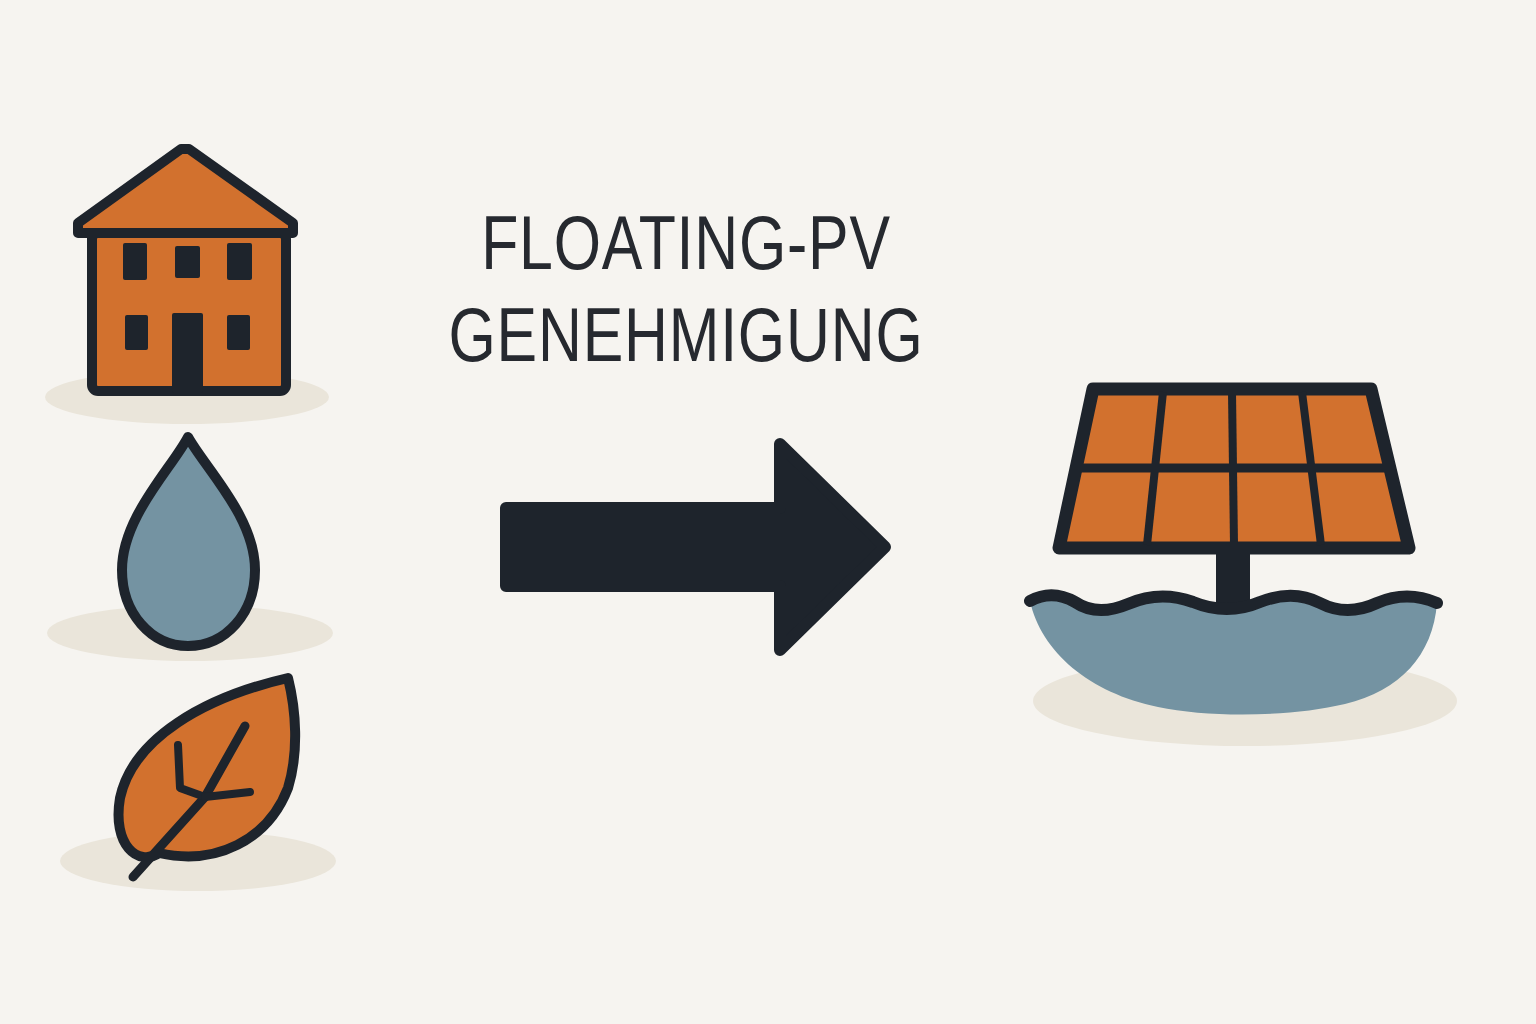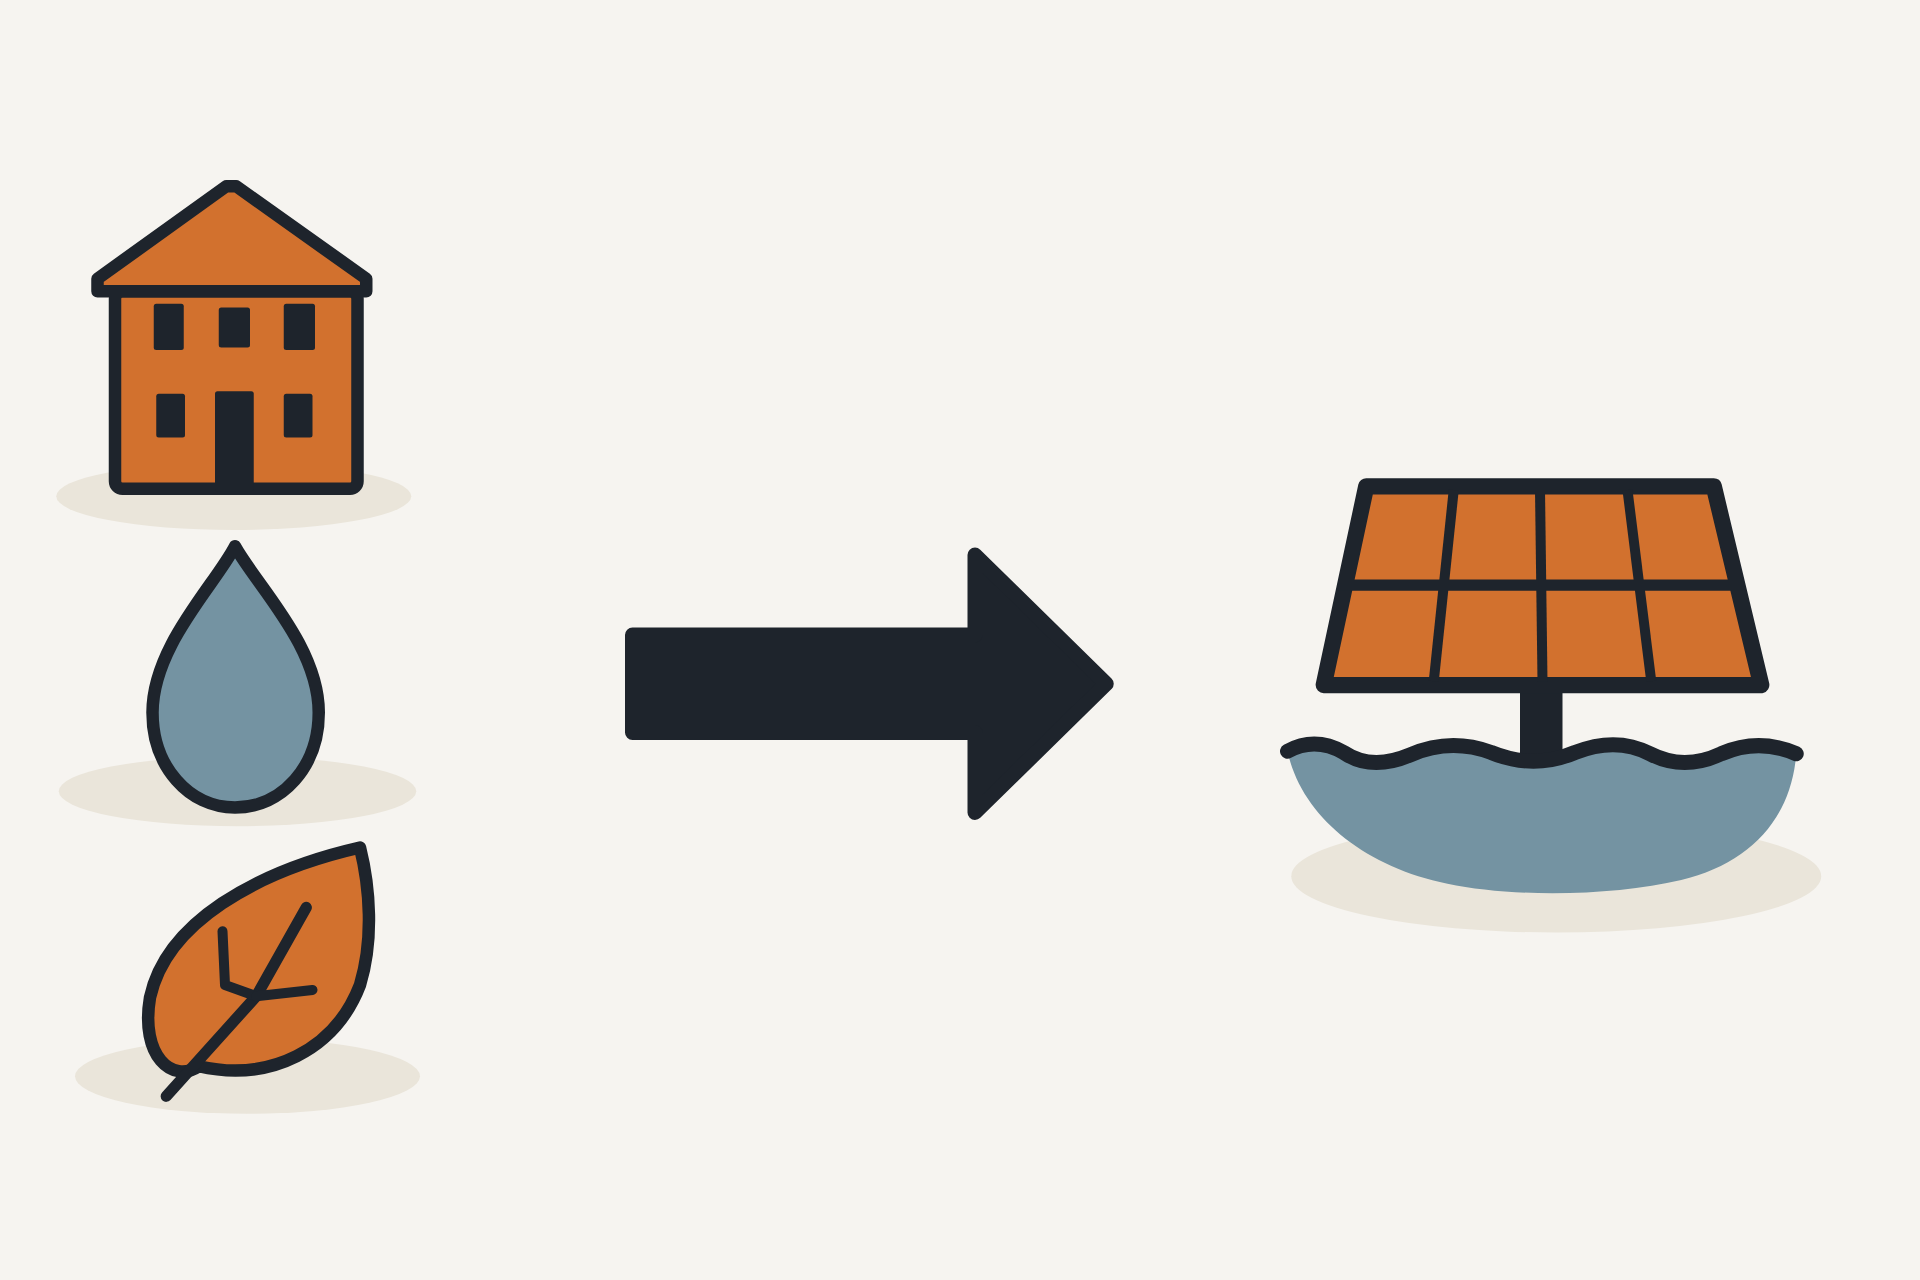--- a/index.html
+++ b/index.html
@@ -82,14 +82,20 @@
       <path class="stroke-dark" fill="none" d="M1163,392 L1147,545" stroke-width="8"></path>
       <path class="stroke-dark" fill="none" d="M1232,392 L1234,545" stroke-width="8"></path>
       <path class="stroke-dark" fill="none" d="M1302,392 L1321,545" stroke-width="8"></path>
       <path class="stroke-dark" fill="none" d="M1071,468 L1394,468" stroke-width="9"></path>
       <path class="fill-blue" d="M1030,601 Q1052,589 1075,602 Q1097,617 1128,604 Q1160,590 1193,602 Q1227,616 1260,602 Q1293,589 1320,603 Q1347,617 1377,603 Q1407,590 1437,603
            C1433,655 1400,691 1345,704 C1290,717 1210,718 1158,707 C1090,693 1041,652 1030,601 Z"></path>
       <path class="stroke-dark" fill="none" d="M1030,601 Q1052,589 1075,602 Q1097,617 1128,604 Q1160,590 1193,602 Q1227,616 1260,602 Q1293,589 1320,603 Q1347,617 1377,603 Q1407,590 1437,603" stroke-width="12" stroke-linecap="round"></path>
     </g>
   </svg>
 
+  <div class="title">
+    <div class="title-inner">
+      <div>FLOATING-PV</div>
+      <div>GENEHMIGUNG</div>
+    </div>
+  </div>
 
 </div>
 
 </body></html>

